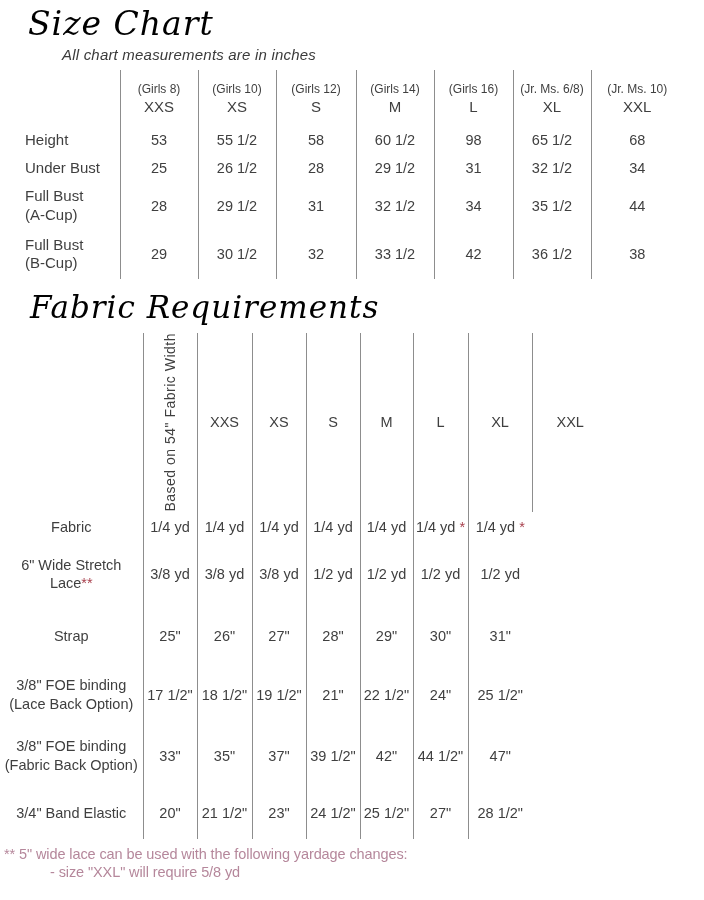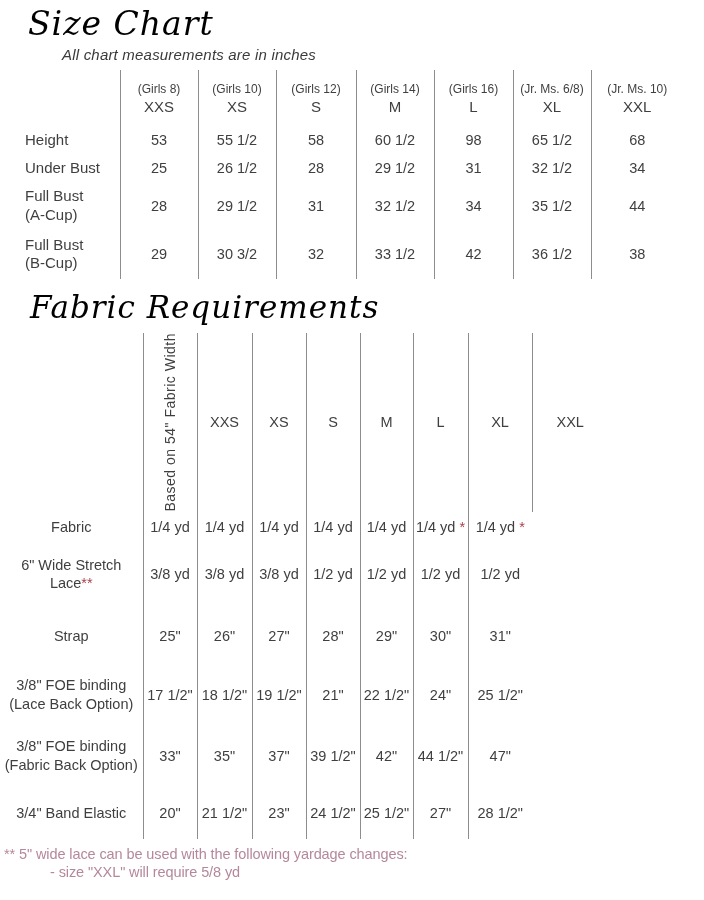--- a/index.html
+++ b/index.html
@@ -155,21 +155,21 @@
           <td class="vline">31</td>
           <td class="vline">32 1/2</td>
           <td class="vline">34</td>
           <td class="vline">35 1/2</td>
           <td class="vline">44</td>
         </tr>
         <tr style="height: 50px;">
           <th class="row-label">Full Bust
 (B-Cup)</th>
           <td class="vline">29</td>
-          <td class="vline">30 3/2</td>
+          <td class="vline">30 1/2</td>
           <td class="vline">32</td>
           <td class="vline">33 1/2</td>
           <td class="vline">42</td>
           <td class="vline">36 1/2</td>
           <td class="vline">38</td>
         </tr>
       </tbody>
     </table>
 
   <h2 class="script-title">Fabric Requirements</h2>

